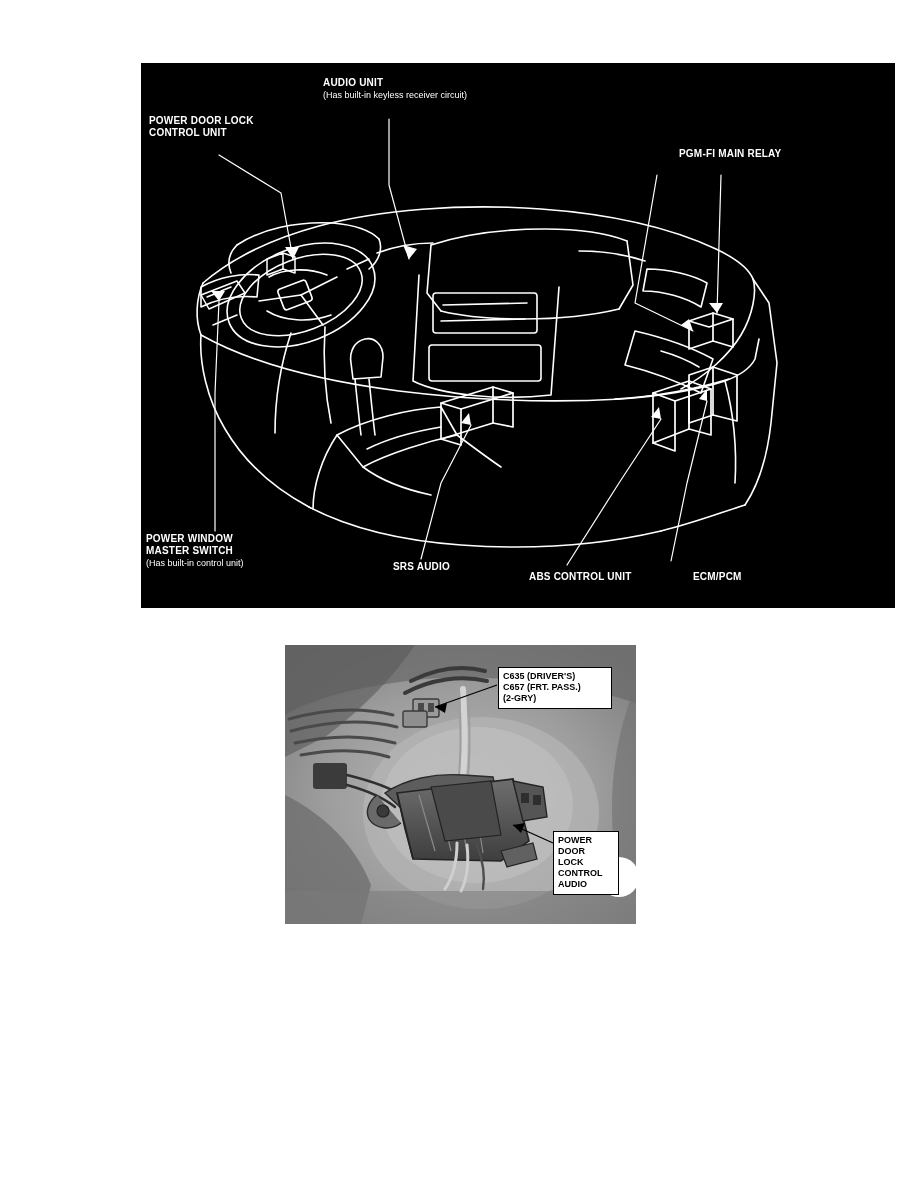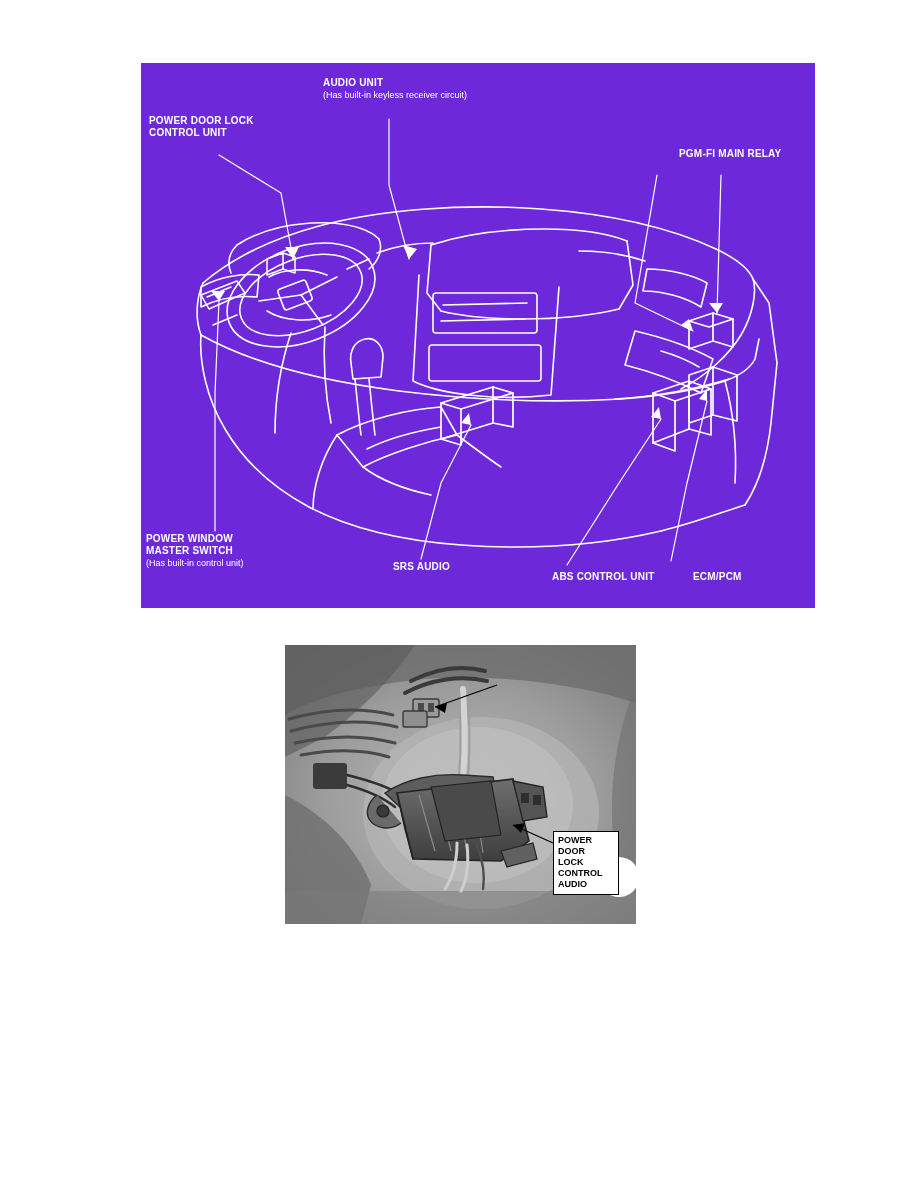--- a/index.html
+++ b/index.html
@@ -13,25 +13,24 @@
     position: relative;
     font-family: "Liberation Sans", sans-serif;
     overflow: hidden;
   }
 
   
   #figure-dashboard {
     position: absolute;
     left: 141px;
     top: 63px;
-    width: 641px;
+    width: 754px;
     height: 545px;
-    background: #6d28d9;
+    background: #000000;
     overflow: hidden;
-    padding-left: 33px;
   }
   #figure-dashboard svg {
     position: absolute;
     left: 0;
     top: 0;
   }
   .fig1-label {
     position: absolute;
     color: #ffffff;
     font-family: "Liberation Sans", sans-serif;
@@ -230,21 +229,21 @@
 CONTROL UNIT</span></div>
 
   <div class="fig1-label" style="left:516px; top:85px;margin-left:22px;"><span>PGM-FI MAIN RELAY</span></div>
 
   <div class="fig1-label" style="left:5px; top:470px;"><span>POWER WINDOW
 MASTER SWITCH</span>
 <span class="sub">(Has built-in control unit)</span></div>
 
   <div class="fig1-label" style="left:252px; top:498px;"><span>SRS AUDIO</span></div>
 
-  <div class="fig1-label" style="left:388px; top:508px;margin-left:23px;"><span>ABS CONTROL UNIT</span></div>
+  <div class="fig1-label" style="left:388px; top:508px;"><span>ABS CONTROL UNIT</span></div>
 
   <div class="fig1-label" style="left:528px; top:508px;margin-left:24px;"><span>ECM/PCM</span></div>
 
 </div>
 
 <div id="figure-photo">
 
   <svg width="351" height="279" viewBox="0 0 351 279">
     <defs>
       <radialGradient id="carpetGrad" cx="50%" cy="55%" r="70%">
@@ -350,20 +349,23 @@
       <path d="M212 40 L 150 62"></path>
     </g>
     <polygon points="150,62 162,58 160,68" fill="#000000"></polygon>
 
     <g stroke="#000000" stroke-width="1.3" fill="none">
       <path d="M268 198 L 228 180"></path>
     </g>
     <polygon points="228,180 240,178 236,188" fill="#000000"></polygon>
   </svg>
 
+  <div class="photo-callout" id="callout-connectors"><span>C635 (DRIVER'S)
+C657 (FRT. PASS.)
+(2-GRY)</span></div>
 
   <div class="photo-callout" id="callout-pdl"><span>POWER
 DOOR
 LOCK
 CONTROL
 AUDIO</span></div>
 
 </div>
 
 </body></html>

